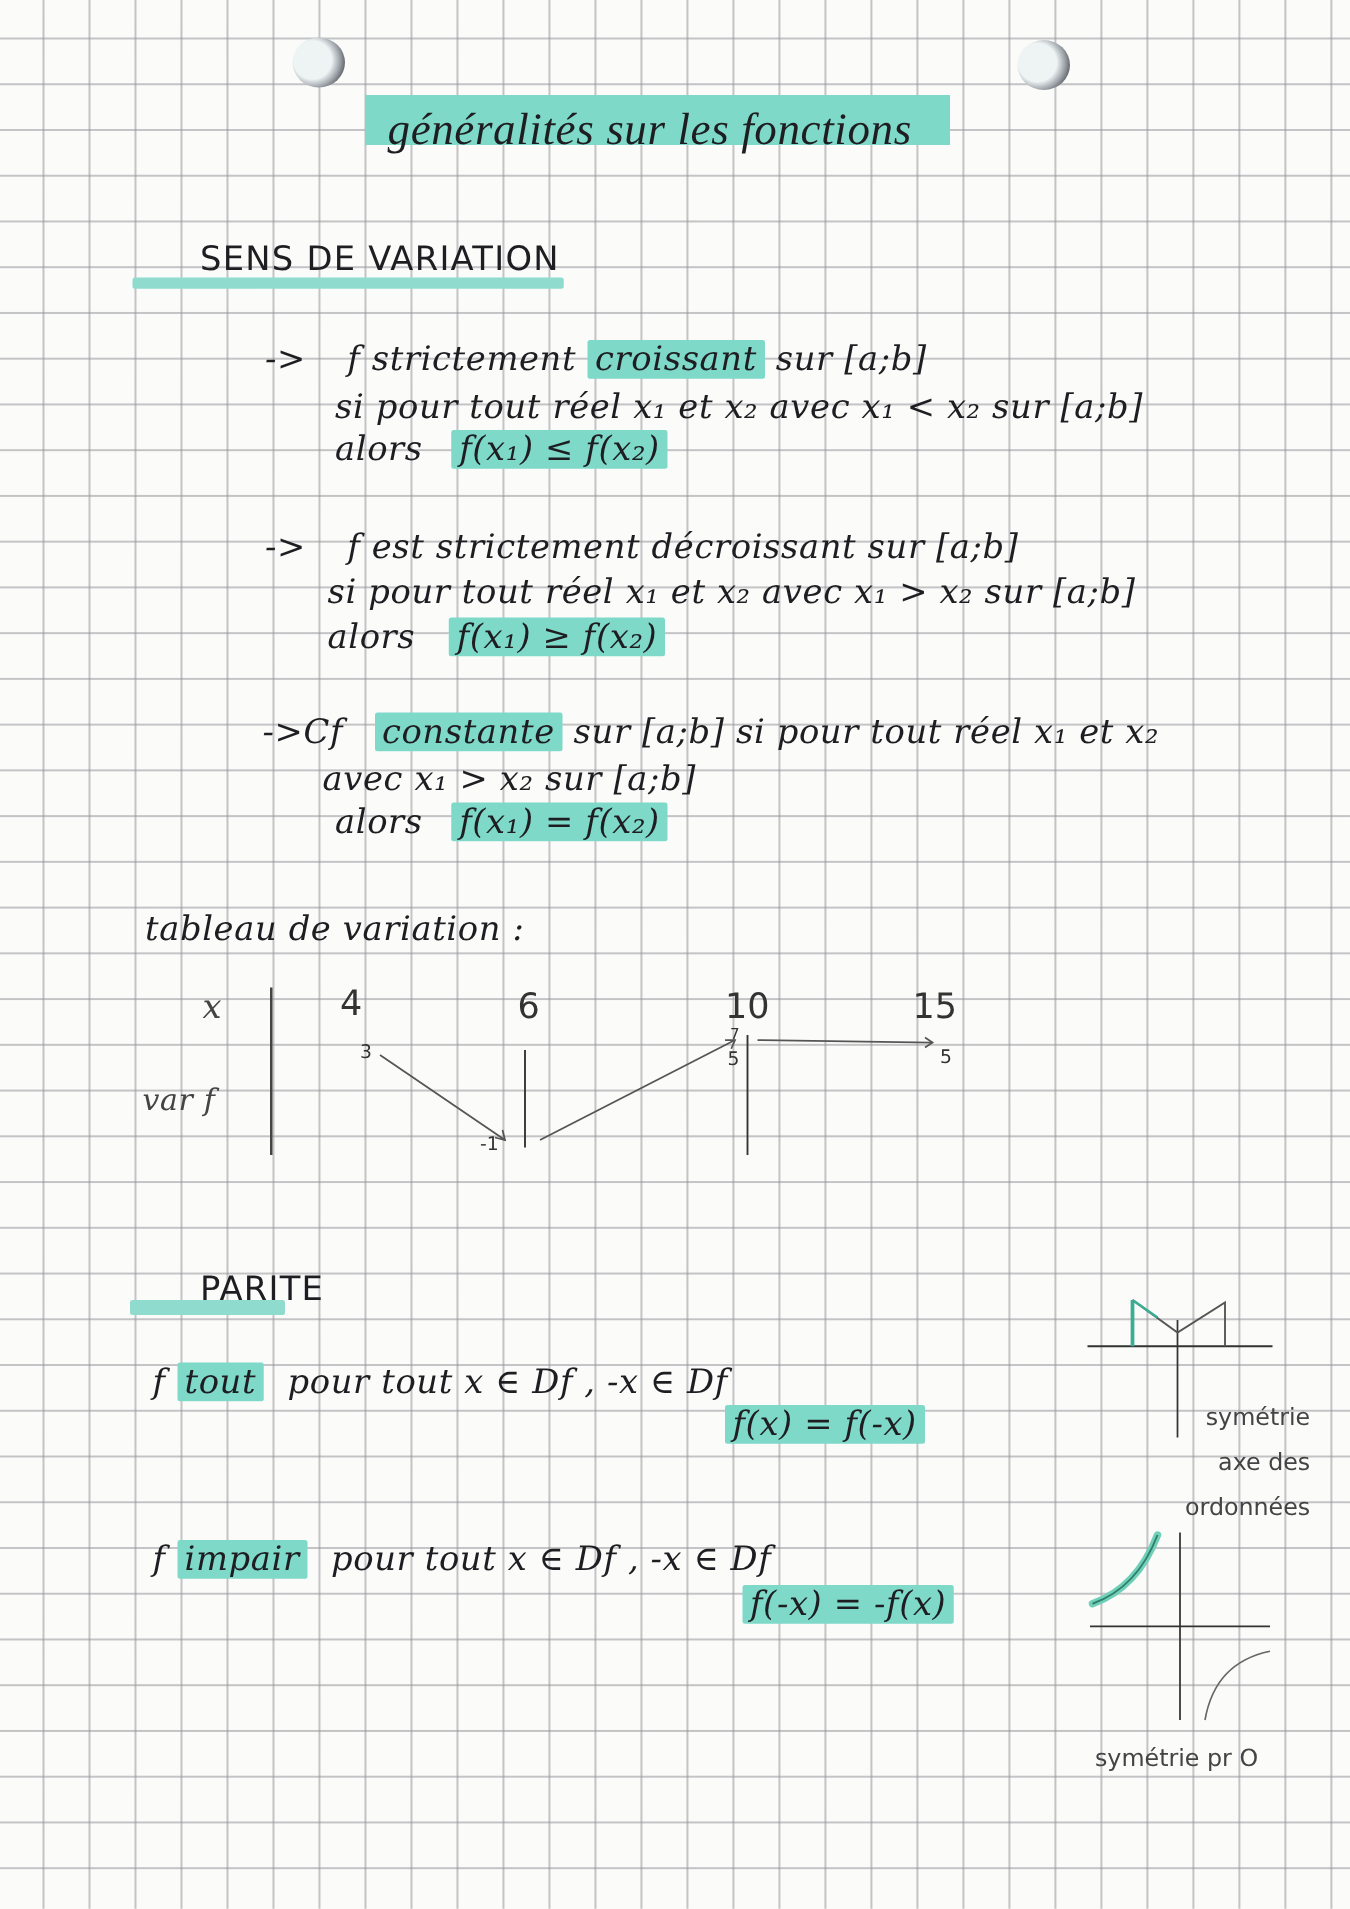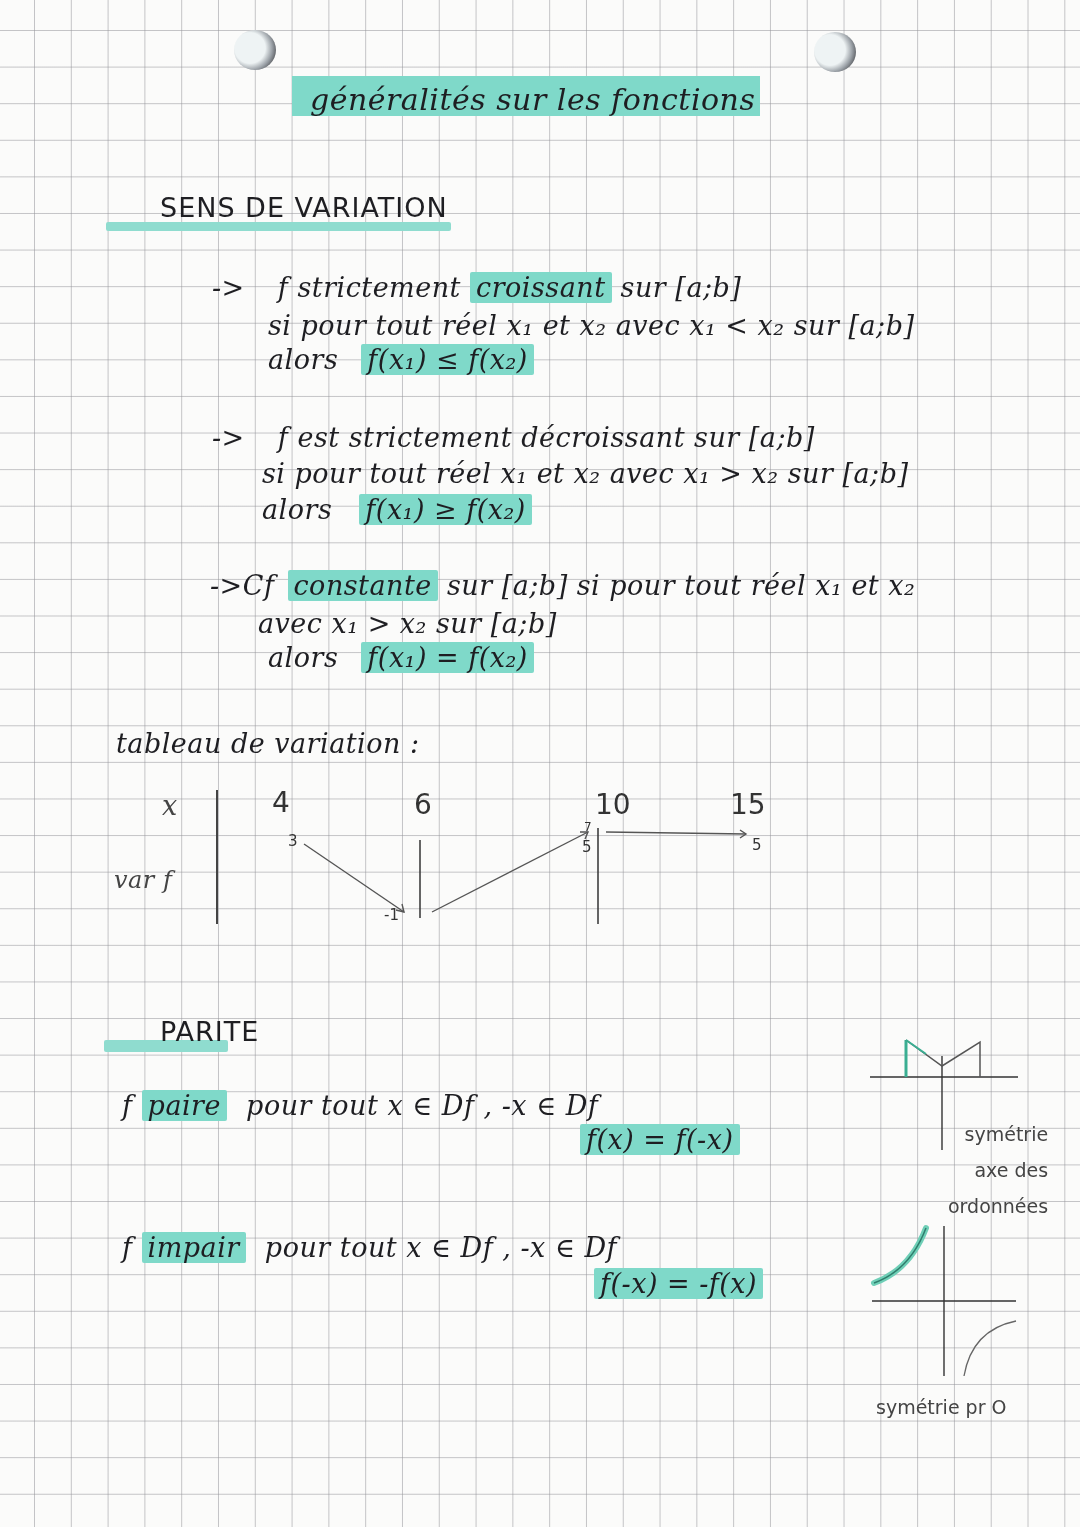--- a/index.html
+++ b/index.html
@@ -18,21 +18,21 @@
   .hole {
     position: absolute; width: 42px; height: 40px; border-radius: 50%;
     background: radial-gradient(circle at 38% 45%, #eef3f4 0 45%, #9aa0a6 65%, #2b2b2e 90%);
   }
   .hand { font-family: "DejaVu Serif", serif; font-style: italic; font-size: 27px; letter-spacing: 0.5px; white-space: nowrap; }
   .hl { background: #7fd9c9; padding: 0 6px; border-radius: 2px; }
   .title-bar {
     position: absolute; left: 292px; top: 76px; width: 468px; height: 40px;
     background: #7fd9c9;
   }
-  .title-text { position: absolute; left: 310px; top: 82px; font-size: 30px; font-style: italic; }
+  .title-text { position: absolute; left: 310px; top: 82px; font-size: 36px; font-style: italic; font-family: Liberation Serif, serif; }
   .heading { font-family: "DejaVu Sans", sans-serif; font-size: 27px; letter-spacing: 1px; white-space: nowrap; margin-left: 44px; }
   .underline-hl { position: absolute; height: 9px; background: #8fdccf; border-radius: 2px; }
   .line { position: absolute; background: #333; }
   .small { font-size: 15px; font-family: "DejaVu Sans", sans-serif; color: #333; }
   .cap { font-family: "DejaVu Sans", sans-serif; font-size: 19px; color: #444; line-height: 35px; }
   .num { font-family: "DejaVu Sans", sans-serif; font-size: 28px; color: #333; }
   svg { position: absolute; overflow: visible; }
 </style>
 </head>
 <body>
@@ -62,39 +62,39 @@
   <span style="margin-right:24px;">-&gt;</span>
   <span>f est strictement décroissant sur [a;b]</span>
 </div>
 <div class="abs hand" style="left:262px;top:458px;">si pour tout réel x₁ et x₂ avec x₁ &gt; x₂ sur [a;b]</div>
 <div class="abs hand" style="left:262px;top:494px;">
   <span style="margin-right:18px;">alors</span>
   <span class="hl">f(x₁) ≥ f(x₂)</span>
 </div>
 
 <div class="abs hand" style="left:210px;top:570px;">
-  <span style="margin-right:4px;">-&gt;Cf</span>
+  <span style="margin-right:16px;">-&gt;Cf</span>
   <span class="hl">constante</span>
   <span>sur [a;b] si pour tout réel x₁ et x₂</span>
 </div>
 <div class="abs hand" style="left:258px;top:608px;">avec x₁ &gt; x₂ sur [a;b]</div>
 <div class="abs hand" style="left:268px;top:642px;">
   <span style="margin-right:14px;">alors</span>
   <span class="hl">f(x₁) = f(x₂)</span>
 </div>
 
 <div class="abs hand" style="left:116px;top:716px;margin-top:12px;">tableau de variation :</div>
 
 <div class="abs hand" style="left:162px;top:790px;color:#444;">x</div>
 <div class="abs hand" style="left:114px;top:866px;font-size:24px;color:#444;">var f</div>
 <div class="line" style="left:216px;top:790px;width:2px;height:134px;background:#444;"></div>
 
 <div class="abs num" style="left:272px;top:786px;">4</div>
 <div class="abs num" style="left:414px;top:788px;">6</div>
-<div class="abs num" style="left:580px;top:788px;margin-left:15px;">10</div>
+<div class="abs num" style="left:580px;top:788px;">10</div>
 <div class="abs num" style="left:730px;top:788px;">15</div>
 
 <div class="abs small" style="left:288px;top:832px;">3</div>
 <div class="abs small" style="left:384px;top:906px;">-1</div>
 <div class="abs small" style="left:584px;top:820px;font-size:12px;">7</div>
 <div class="abs small" style="left:582px;top:838px;">5</div>
 <div class="abs small" style="left:752px;top:836px;">5</div>
 
 <svg width="1080" height="1527" style="left:0;top:0;">
   <line x1="420" y1="840" x2="420" y2="918" stroke="#333" stroke-width="1.5"></line>
@@ -105,21 +105,21 @@
   <polyline points="580,832 588,832 585,839" fill="none" stroke="#555" stroke-width="1.4"></polyline>
   <line x1="606" y1="832" x2="746" y2="834" stroke="#555" stroke-width="1.4"></line>
   <polyline points="740,830 746,834 740,838" fill="none" stroke="#555" stroke-width="1.4"></polyline>
 </svg>
 
 <div class="underline-hl" style="left:104px;top:1040px;width:124px;height:12px;"></div>
 <div class="abs heading" style="left:116px;top:1016px;">PARITE</div>
 
 <div class="abs hand" style="left:122px;top:1090px;">
   <span>f</span>
-  <span class="hl">paire</span>
+  <span class="hl">tout</span>
   <span style="margin-left:10px;">pour tout x ∈ Df ,  -x ∈ Df</span>
 </div>
 <div class="abs hand hl" style="left:580px;top:1124px;">f(x) = f(-x)</div>
 
 <div class="abs cap" style="left:948px;top:1116px;line-height:36px;text-align:right;">
   <div>symétrie</div>
   <div>axe des</div>
   <div>ordonnées</div>
 </div>
 <svg width="1080" height="1527" style="left:0;top:0;">

